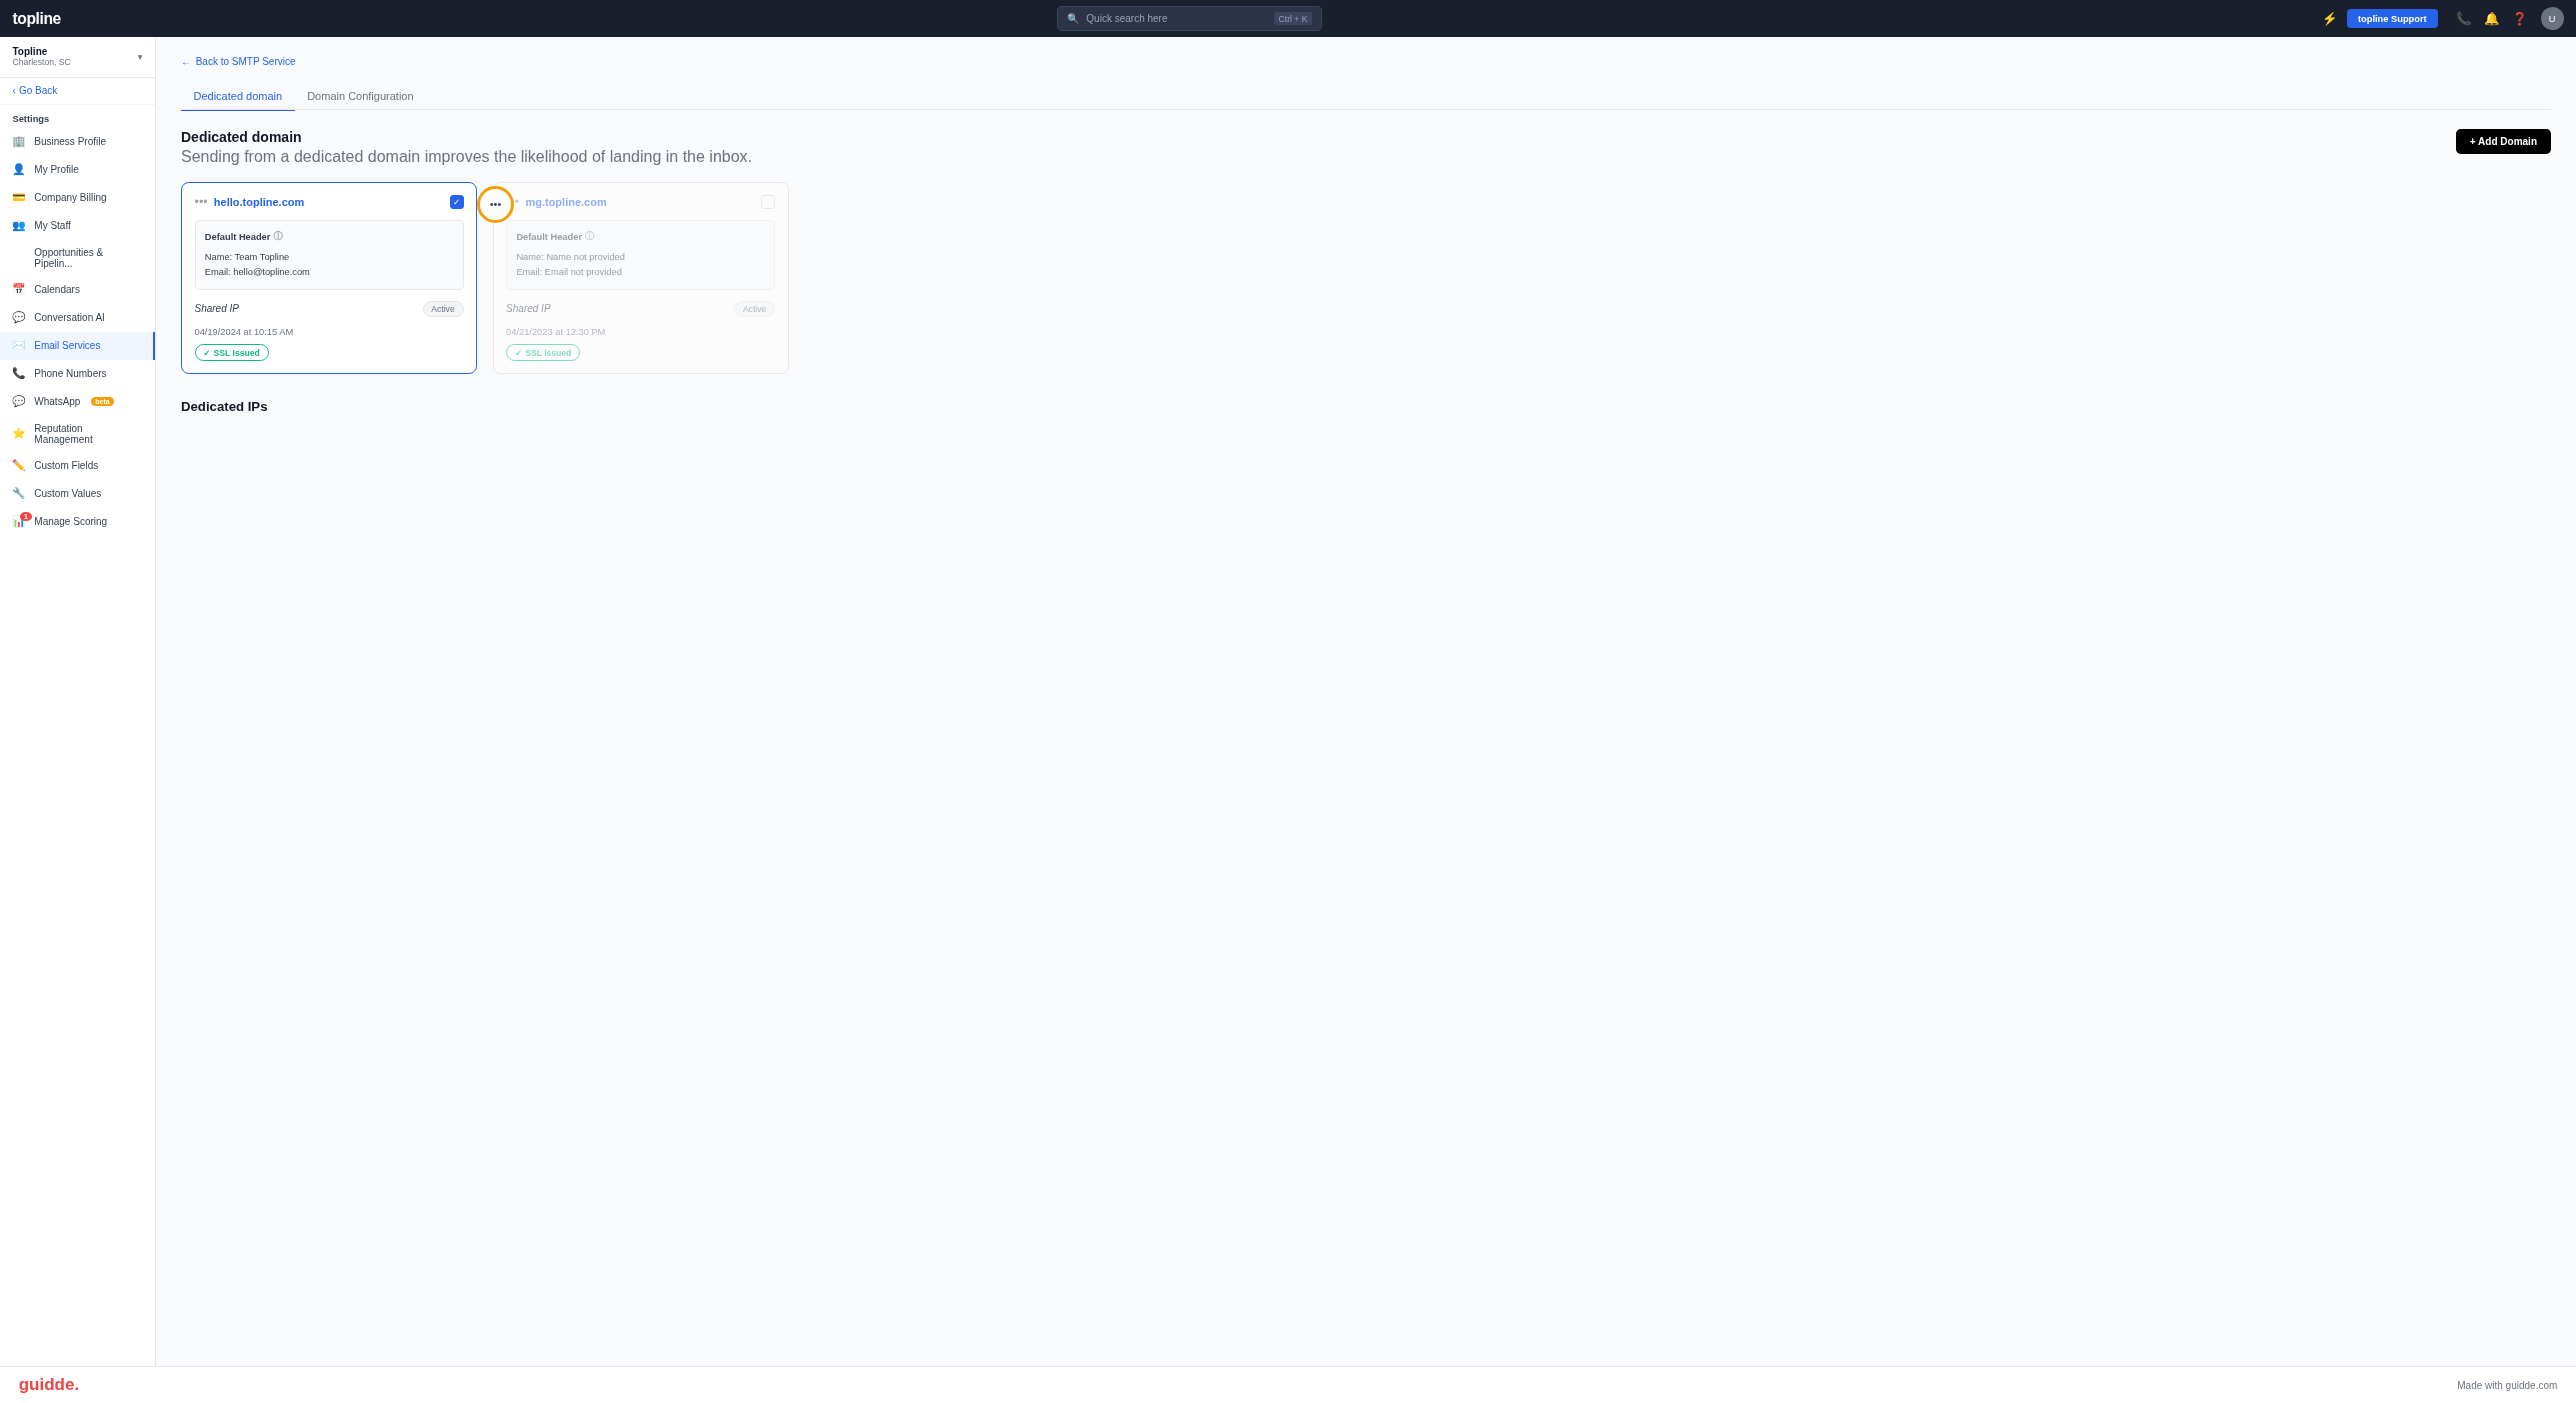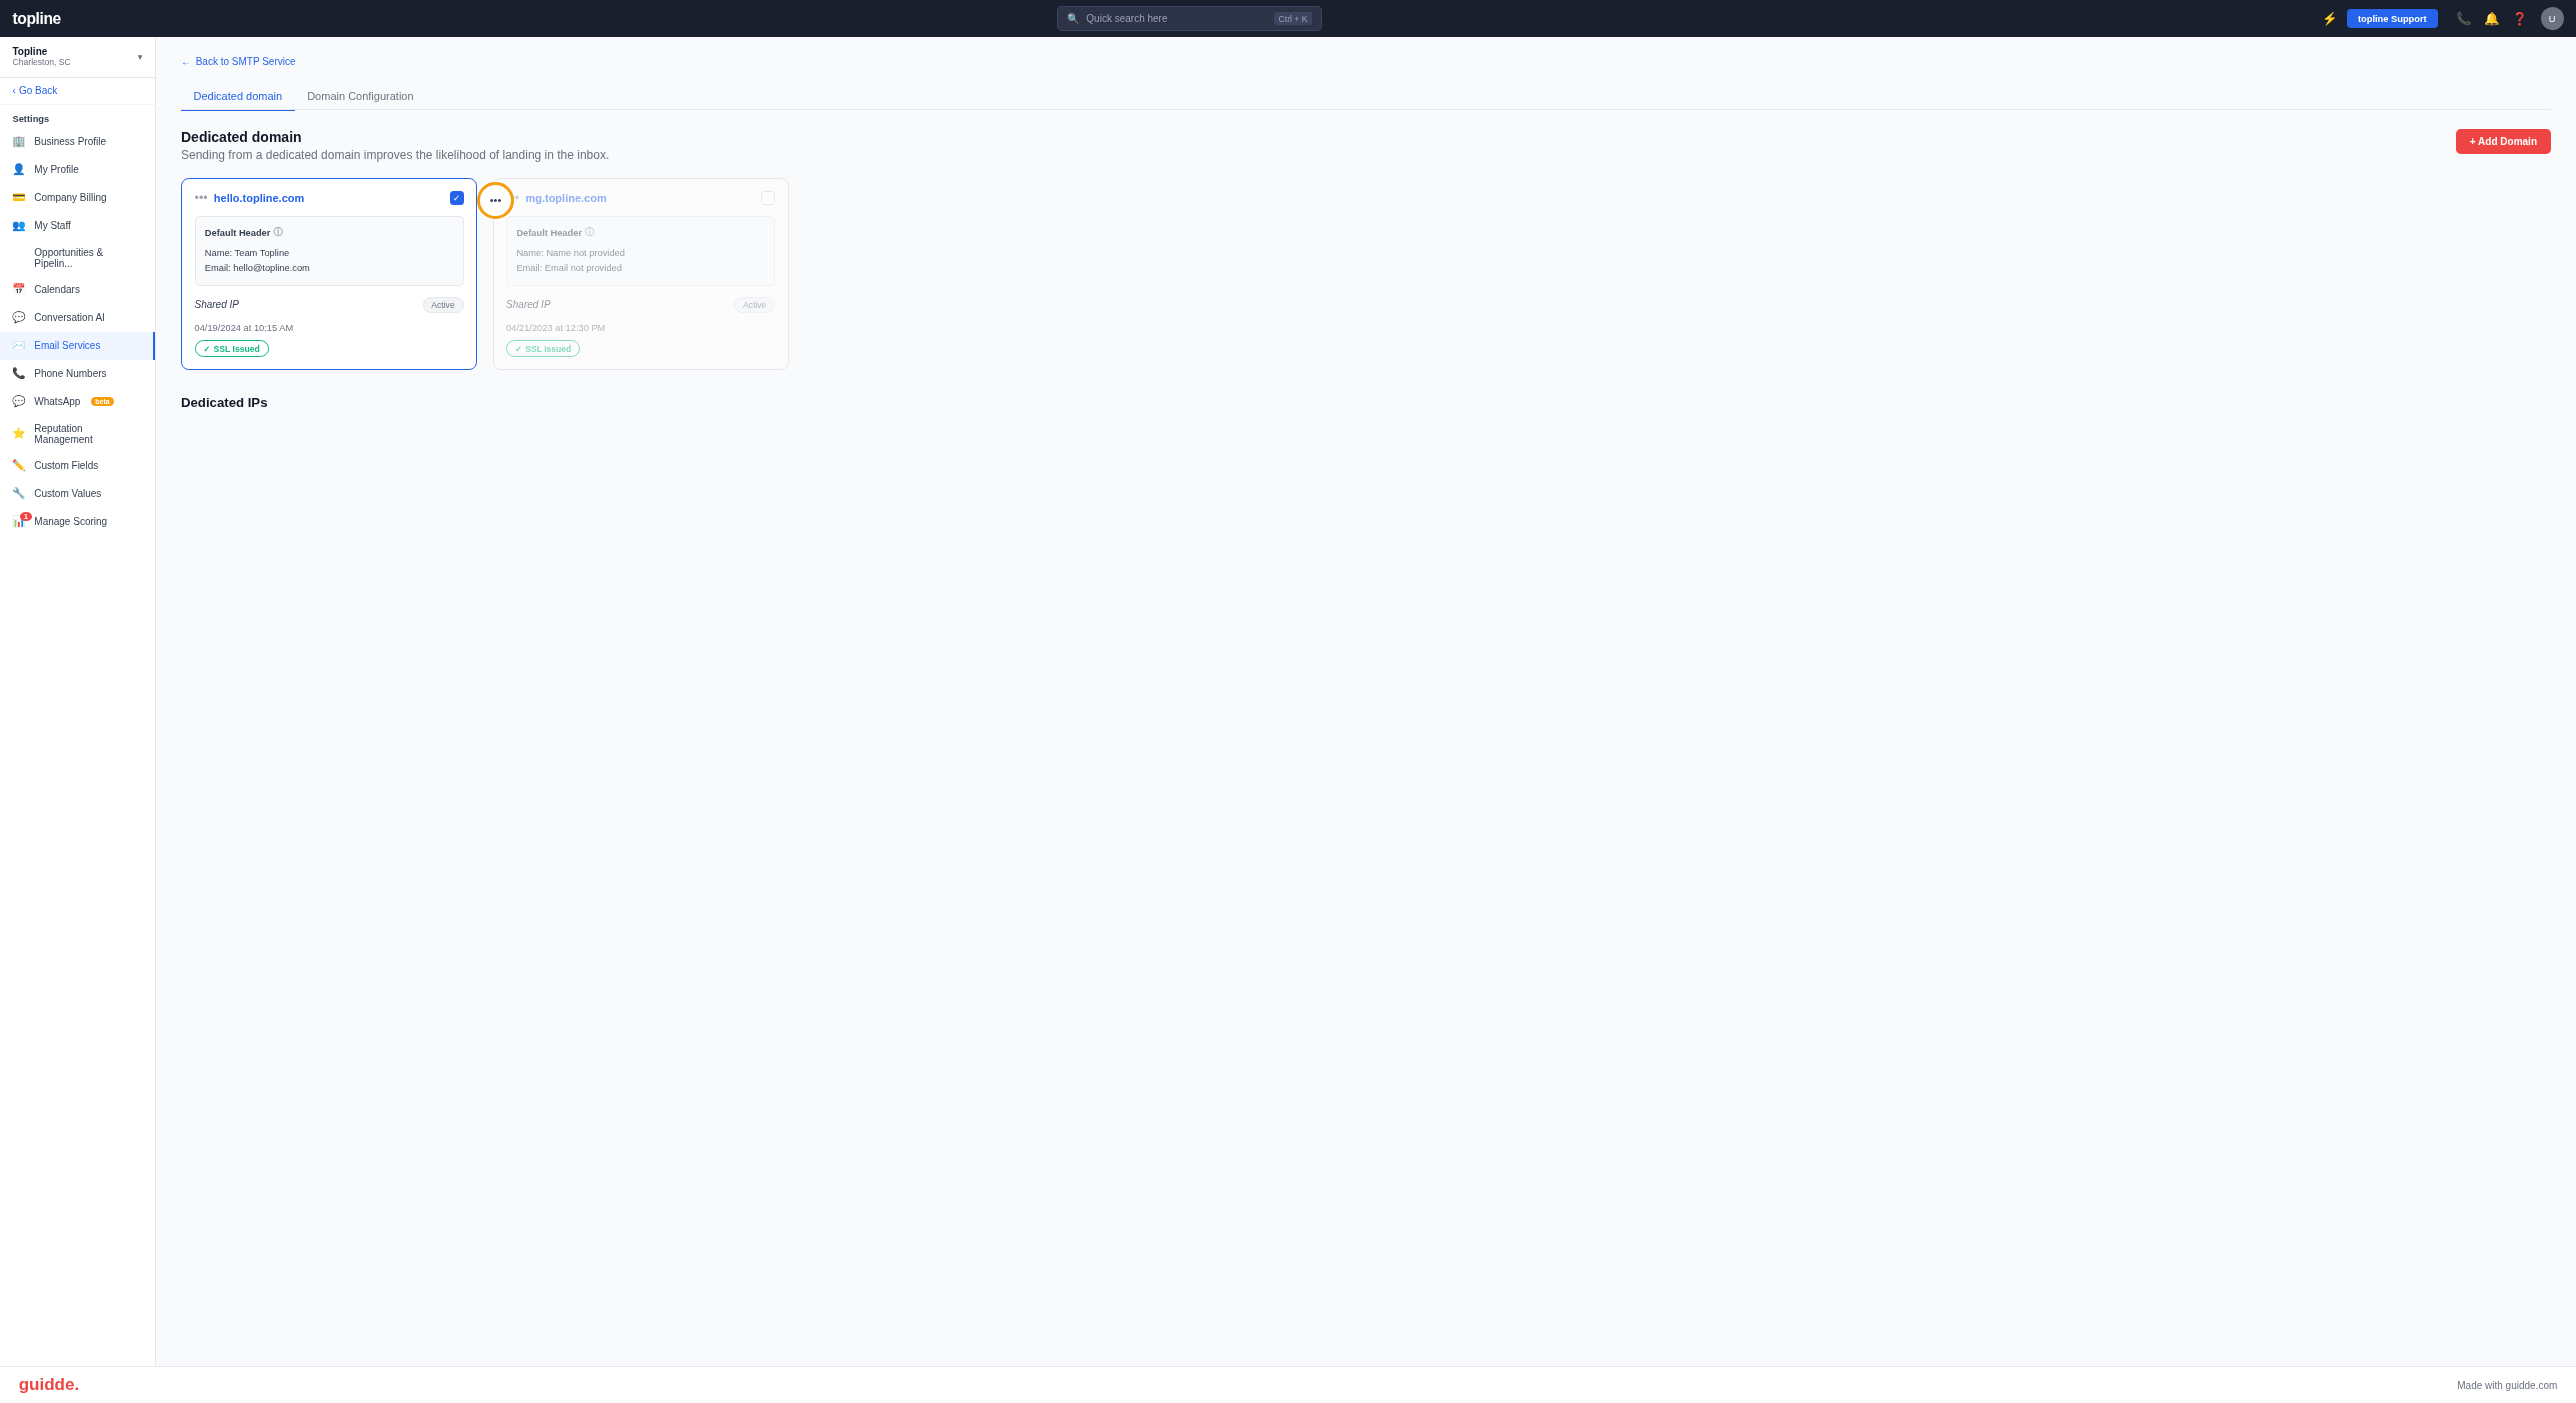--- a/index.html
+++ b/index.html
@@ -220,24 +220,24 @@
       font-weight: 500;
     }
 
     .section-header {
       display: flex;
       justify-content: space-between;
       align-items: flex-start;
       margin-bottom: 15.6px;
     }
     .section-title { font-size: 14px; font-weight: 600; color: #111827; margin-bottom: 3.1px; }
-    .section-desc { font-size: 12px; color: #6b7280; }
+    .section-desc { font-size: 16px; color: #6b7280; }
 
     .add-domain-btn {
-      background: #ef4444;
+      background: #000000;
       color: white;
       font-size: 10px;
       font-weight: 600;
       padding: 7px 14px;
       border-radius: 4.7px;
       border: none;
       cursor: pointer;
       white-space: nowrap;
       display: flex;
       align-items: center;

